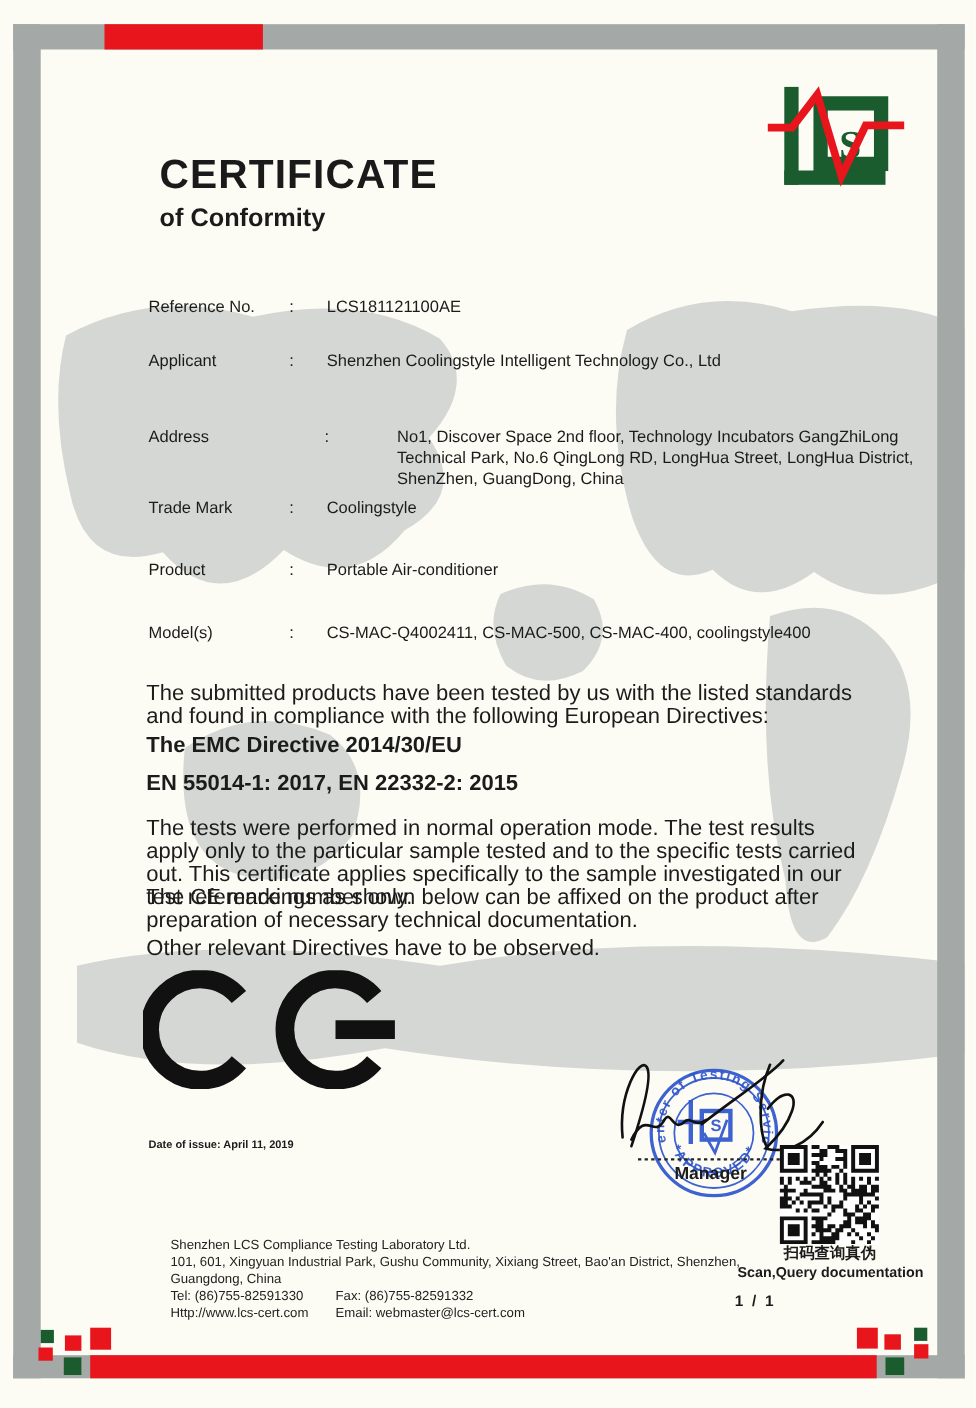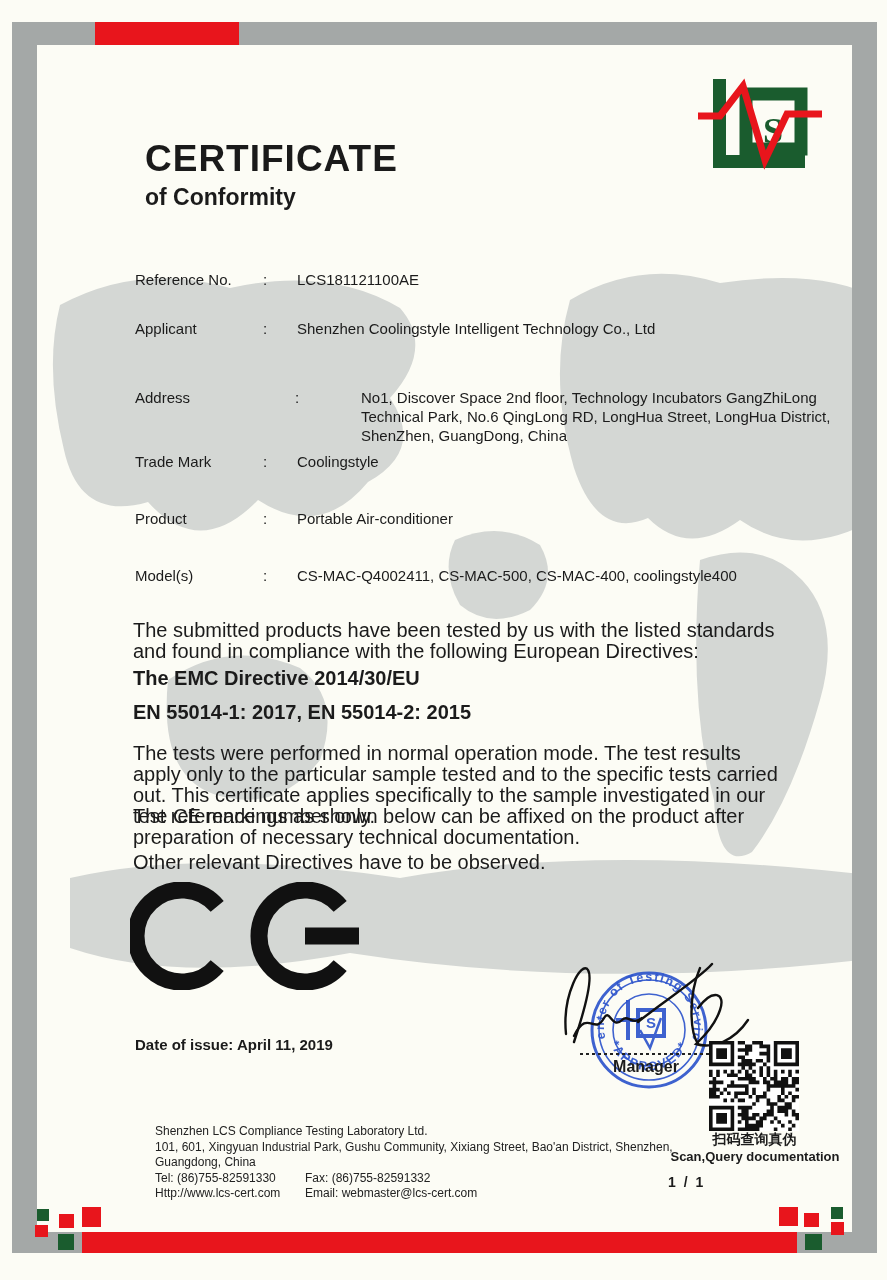--- a/index.html
+++ b/index.html
@@ -27,21 +27,21 @@
   .frow { position:absolute; display:flex; font-weight:normal; font-size:15px; line-height:19px; }
   .flabel { width:128px; flex:0 0 128px; }
   .fcolon { width:23px; flex:0 0 23px; }
   .fvalue { width:505px;margin-left:11px; }
 
   .para { position:absolute; left:133px; width:657px; font-size:20px; line-height:21px; }
   .bold { font-weight:bold; }
 
   .ce-mark { position:absolute; left:130px; top:882px; }
 
-  .date-issue { position:absolute; left:135px; top:1036px; font-size:15px; font-weight:bold; }
+  .date-issue { position:absolute; left:135px; top:1036px; font-size:10px; font-weight:bold; }
 
   .stamp { position:absolute; left:548px; top:948px; z-index:5; }
   .qr-wrap { position:absolute; left:708px; top:1041px; z-index:6; }
   .qr-caption-zh { position:absolute; left:673px; top:1131px; width:163px; text-align:center; font-size:14px; font-weight:bold; z-index:6; }
   .qr-caption-en { position:absolute; left:660px; top:1149px; width:190px; text-align:center; font-size:13px; font-weight:bold; z-index:6; }
 
   .footer { position:absolute; left:155px; top:1124px; font-size:12px; line-height:15.5px; color:#222; }
   .fline { display:flex; }
   .fcol1 { width:150px; flex:0 0 150px; }
   .page-num { position:absolute; left:668px; top:1174px; font-size:14px; font-weight:bold; letter-spacing:2px; }
@@ -122,21 +122,21 @@
       <span class="fvalue">Portable Air-conditioner</span>
     </div>
     <div class="frow" style="left:135px; top:566px;">
       <span class="flabel">Model(s)</span>
       <span class="fcolon">:</span>
       <span class="fvalue">CS-MAC-Q4002411, CS-MAC-500, CS-MAC-400, coolingstyle400</span>
     </div>
 
     <div class="para" style="top:620px;">The submitted products have been tested by us with the listed standards and found in compliance with the following European Directives:</div>
     <div class="para bold" style="top:668px;">The EMC Directive 2014/30/EU</div>
-    <div class="para bold" style="top:702px;">EN 55014-1: 2017, EN 55014-2: 2015</div>
+    <div class="para bold" style="top:702px;">EN 55014-1: 2017, EN 22332-2: 2015</div>
     <div class="para" style="top:743px;">The tests were performed in normal operation mode. The test results apply only to the particular sample tested and to the specific tests carried out. This certificate applies specifically to the sample investigated in our test reference number only.</div>
     <div class="para" style="top:806px;">The CE markings as shown below can be affixed on the product after preparation of necessary technical documentation.</div>
     <div class="para" style="top:852px;">Other relevant Directives have to be observed.</div>
 
     <svg class="ce-mark" width="240" height="108" viewBox="0 0 240 108">
       <path d="M 87.2,24.4 A 46,46 0 1 0 87.2,83.6" fill="none" stroke="#111" stroke-width="17"></path>
       <path d="M 210.2,24.4 A 46,46 0 1 0 210.2,83.6" fill="none" stroke="#111" stroke-width="17"></path>
       <line x1="175" y1="54" x2="229" y2="54" stroke="#111" stroke-width="17"></line>
     </svg>
 

